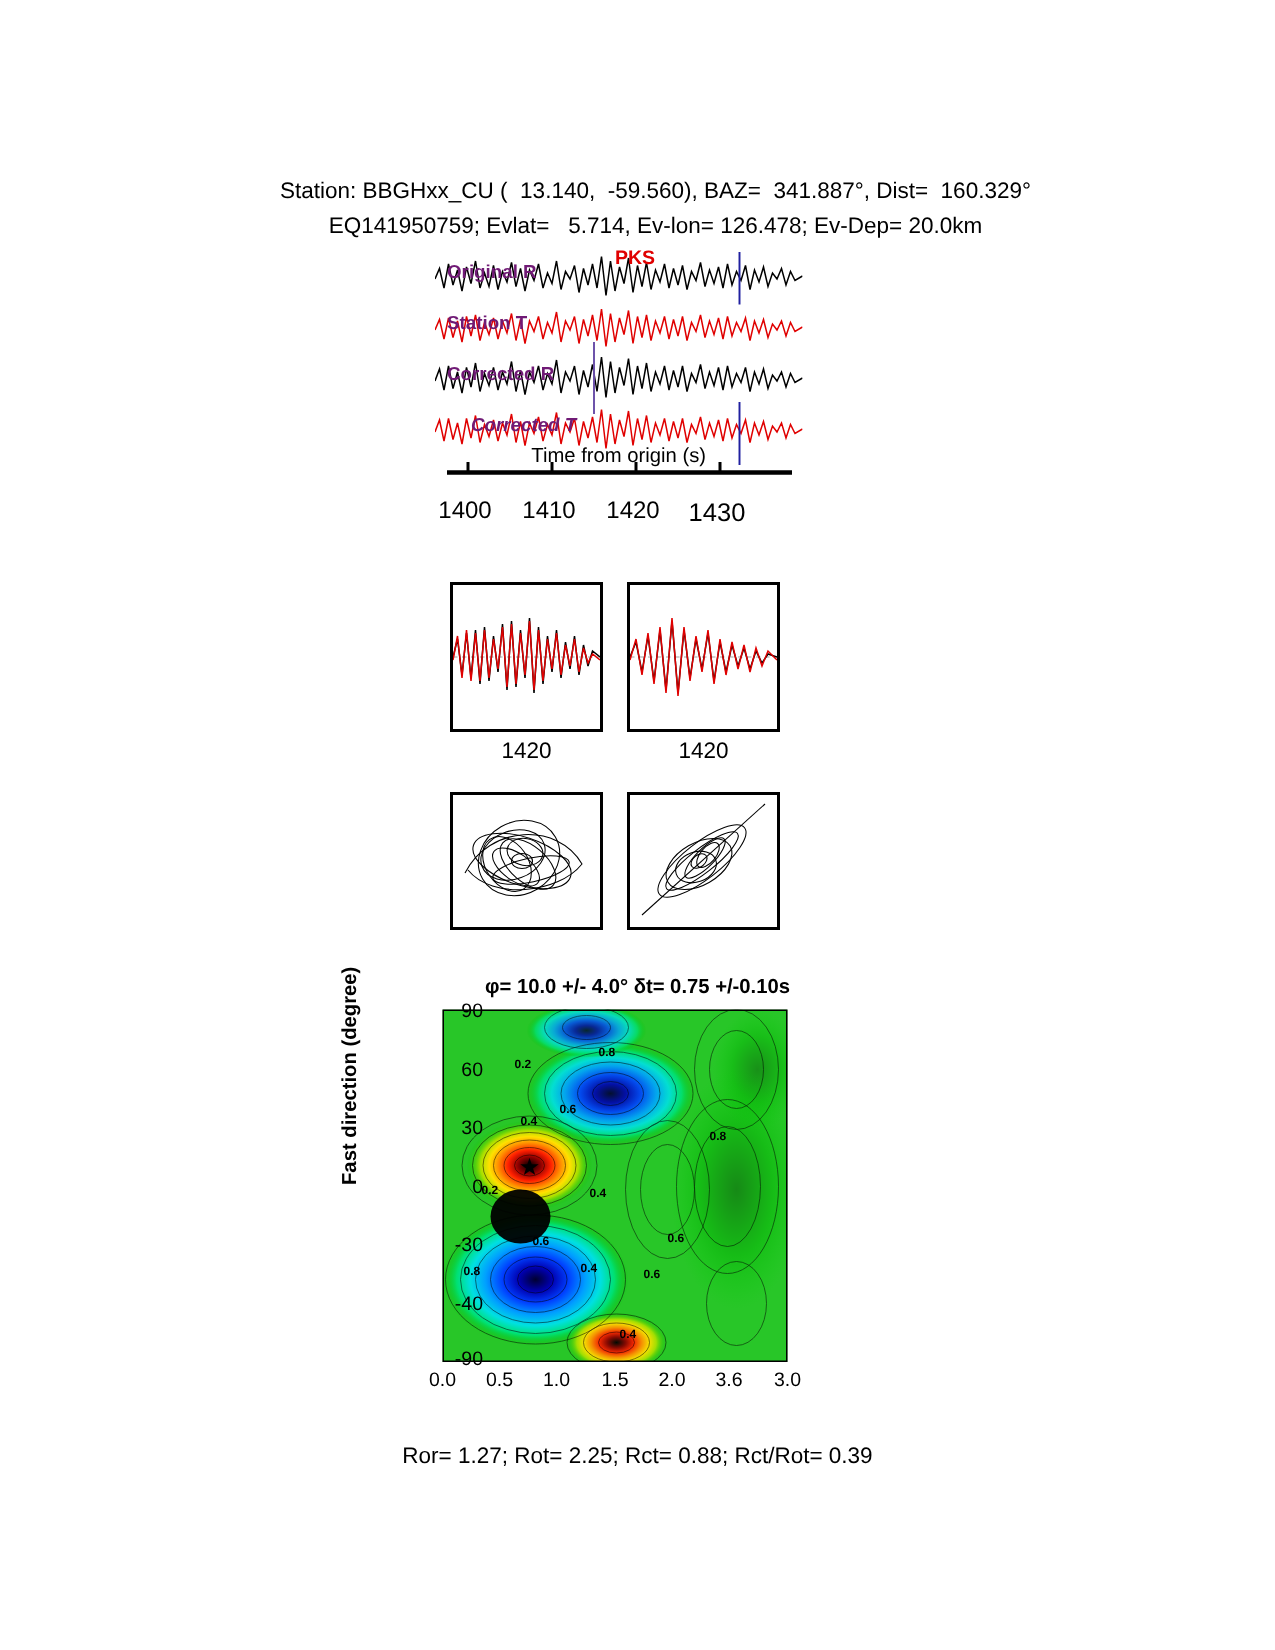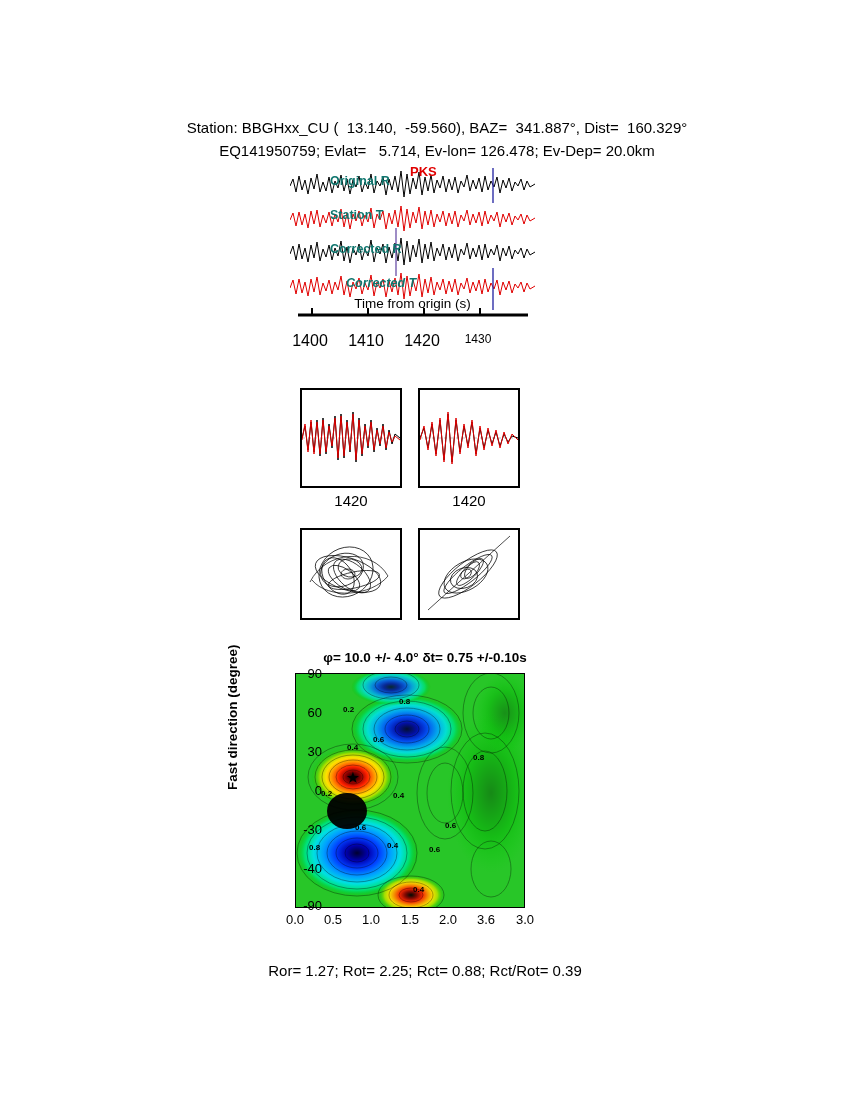--- a/index.html
+++ b/index.html
@@ -18,23 +18,22 @@
     position:absolute; left:0; right:0; top:116px;
     text-align:center; font-size:15px; color:#000;
     line-height:23px;
   }
   .hdr div { white-space:pre;padding-left:24px; }
 
   
   .wavepanel { position:absolute; left:290px; top:168px; width:245px; height:150px; }
   .wavepanel svg { display:block; }
   .wflabel {
-    position:absolute; font-size:12.5px; font-weight:bold; color:#0f766e;
+    position:absolute; font-size:12.5px; font-weight:bold; color:#701a75;
     white-space:nowrap;
-    margin-left:32px;
   }
   .pks { position:absolute; font-size:13px; color:#e00000; font-weight:bold; left:120px; top:-4px;}
   .timelabel {
     position:absolute; left:0; right:0; top:128px; text-align:center;
     font-size:13.5px; color:#000;
   }
 
   
   .smallbox {
     position:absolute; border:2.5px solid #000; background:#fff;
@@ -108,21 +107,21 @@
     <span class="wflabel" style="left:8px; top:40px;">Station T</span>
     <span class="wflabel" style="left:8px; top:74px;">Corrected R</span>
     <span class="wflabel" style="left:24px; top:108px;font-style:italic;">Corrected T</span>
     <span class="pks">PKS</span>
     <div class="timelabel">Time from origin (s)</div>
   </div>
 
   <div style="position:absolute; left:280px; top:332px; width:60px; text-align:center; font-size:16px;">1400</div>
   <div style="position:absolute; left:336px; top:332px; width:60px; text-align:center; font-size:16px;">1410</div>
   <div style="position:absolute; left:392px; top:332px; width:60px; text-align:center; font-size:16px;">1420</div>
-  <div style="position:absolute; left:448px; top:332px; width:60px; text-align:center; font-size:12px;">1430</div>
+  <div style="position:absolute; left:448px; top:332px; width:60px; text-align:center; font-size:17px;">1430</div>
 
   <div class="smallbox" style="left:300px; top:388px; width:102px; height:100px;">
     <svg width="98" height="96" viewBox="0 0 98 96">
       <line x1="0" y1="48" x2="98" y2="48" stroke="#999" stroke-width="0.6" stroke-dasharray="3,3"></line>
       <path fill="none" stroke="#000" stroke-width="1" d="M0,48 L3,36 L6,60 L9,32 L12,62 L15,30 L18,66 L21,28 L24,64 L27,34 L30,58 L33,26 L36,70 L39,24 L42,68 L45,30 L48,62 L51,22 L54,72 L57,28 L60,66 L63,34 L66,58 L69,30 L72,62 L75,38 L78,56 L81,34 L84,60 L87,40 L90,54 L93,44 L98,48"></path>
       <path fill="none" stroke="#e00000" stroke-width="1" d="M0,50 L3,34 L6,62 L9,30 L12,64 L15,32 L18,64 L21,30 L24,62 L27,36 L30,56 L33,28 L36,68 L39,26 L42,66 L45,32 L48,60 L51,24 L54,70 L57,30 L60,64 L63,36 L66,56 L69,32 L72,60 L75,40 L78,54 L81,36 L84,58 L87,42 L90,52 L93,46 L98,50"></path>
     </svg>
   </div>
   <div class="smallbox" style="left:418px; top:388px; width:102px; height:100px;">
     <svg width="98" height="96" viewBox="0 0 98 96">

